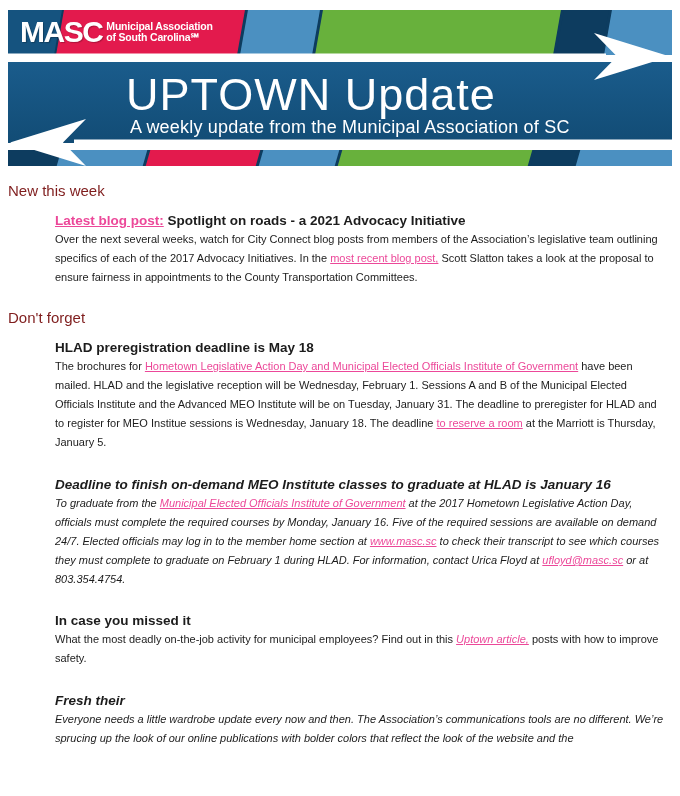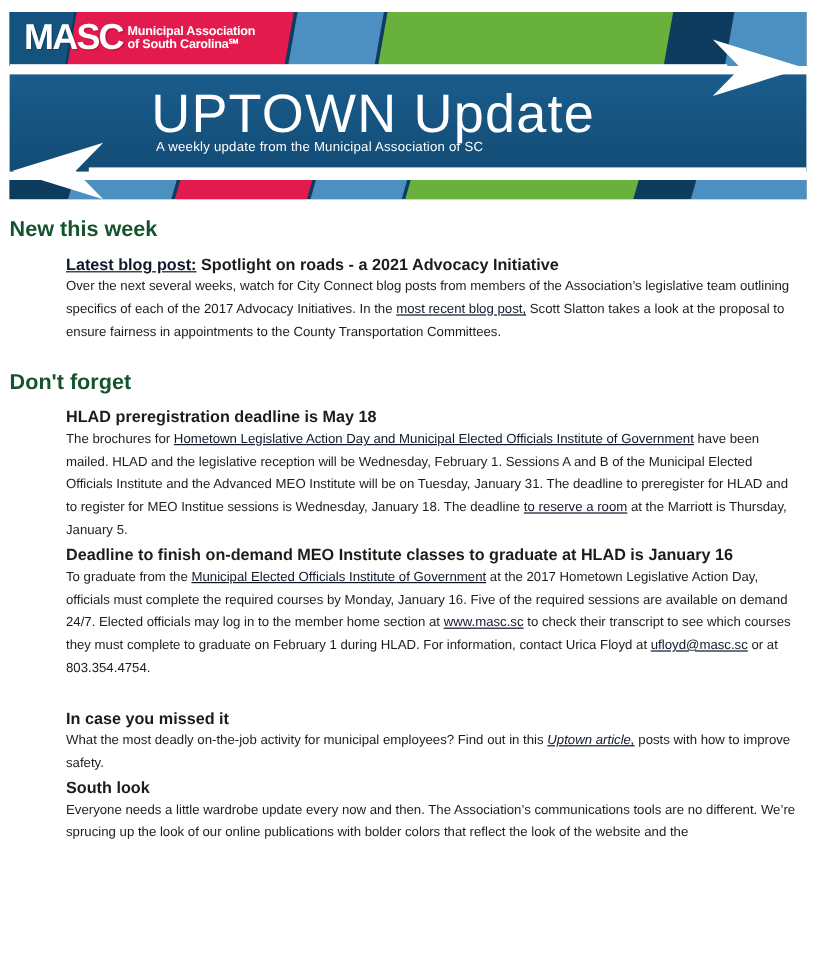--- a/index.html
+++ b/index.html
@@ -15,44 +15,44 @@
   .blk.first{margin-left:-10px;}
   .blk.last{flex:1 1 auto;margin-right:-10px;}
   .c-darkblue{background:#15537f;}
   .c-navy{background:#0d3c5f;}
   .c-lightblue{background:#4b90c1;}
   .c-green{background:#68b13c;}
   .c-red{background:#e31a4d;}
 
   .banner{margin-top:7px;height:81px;background:linear-gradient(#1a5c8c,#124c75);color:#ffffff;overflow:hidden;}
   .banner-title{font-size:45px;font-weight:400;letter-spacing:1px;padding:9px 0 0 118px;line-height:48px;white-space:nowrap;}
-  .banner-subtitle{font-size:11px;padding-left:122px;margin-top:-2px;letter-spacing:0.2px;}
+  .banner-subtitle{font-size:18px;padding-left:122px;margin-top:-2px;letter-spacing:0.2px;}
 
   .logo{position:absolute;top:10px;left:8px;height:45px;width:250px;}
   .logo-red{position:absolute;top:0;left:52px;width:180px;height:45px;background:#e31a4d;transform:skewX(-10deg);}
   .logo-text{position:absolute;top:6px;left:12px;display:flex;align-items:center;color:#ffffff;}
   .logo-acronym{font-size:30px;font-weight:bold;letter-spacing:-1.5px;line-height:32px;text-shadow:1px 1px 1px rgba(0,0,0,0.25);}
   .logo-name{margin-left:4px;font-size:10.5px;font-weight:bold;line-height:11.5px;letter-spacing:-0.2px;white-space:nowrap;}
 
   .arrow{position:absolute;left:8px;width:664px;height:50px;pointer-events:none;}
   .arrow svg{display:block;width:100%;height:100%;}
   .arrow-right{top:32px;}
   .arrow-left{top:118px;}
 
   
   .content{padding:0 10px 14px 8px;}
   .section{margin-top:0;}
-  .section-heading{color:#14532d;font-size:18px;font-weight:bold;margin:16px 0 0 0;line-height:18px;}
+  .section-heading{color:#7f1d1d;font-size:15px;font-weight:normal;margin:16px 0 0 0;line-height:18px;}
   .item{margin:11px 0 0 47px;max-width:610px;}
-  .item + .item{margin-top:1px;}
+  .item + .item{margin-top:23px;font-style:italic;}
   .item-title{margin:0;font-size:13.5px;font-weight:bold;line-height:19px;}
   .item-body{margin:0;font-size:11px;line-height:19px;}
   .section{margin-bottom:22px;}
 
-  .seg-link{color:#0f172a;text-decoration:underline;cursor:pointer;}
+  .seg-link{color:#ec4899;text-decoration:underline;cursor:pointer;}
   .seg-bold{font-weight:bold;}
   .seg-italic{font-style:italic;}
 </style>
 </head>
 <body>
 
 <div class="header">
 
   <div class="strip strip-top">
     <div class="blk first c-darkblue" style="width:60px"></div>
@@ -126,18 +126,18 @@
       <p class="item-body"><span>To graduate from the </span><a class="seg-link" href="#">Municipal Elected Officials Institute of Government</a><span> at the 2017 Hometown Legislative Action Day, officials must complete the required courses by Monday, January 16. Five of the required sessions are available on demand 24/7. Elected officials may log in to the member home section at </span><a class="seg-link" href="#">www.masc.sc</a><span> to check their transcript to see which courses they must complete to graduate on February 1 during HLAD. For information, contact Urica Floyd at </span><a class="seg-link" href="#">ufloyd@masc.sc</a><span> or at 803.354.4754.</span></p>
     </div>
   </div>
 
   <div class="section">
     <div class="item">
       <p class="item-title"><span class="seg-bold">In case you missed it</span></p>
       <p class="item-body"><span>What the most deadly on-the-job activity for municipal employees? Find out in this </span><a class="seg-link seg-italic" href="#">Uptown article,</a><span> posts with how to improve safety.</span></p>
     </div>
     <div class="item">
-      <p class="item-title"><span class="seg-bold">South look</span></p>
+      <p class="item-title"><span class="seg-bold">Fresh their</span></p>
       <p class="item-body"><span>Everyone needs a little wardrobe update every now and then. The Association’s communications tools are no different. We’re sprucing up the look of our online publications with bolder colors that reflect the look of the website and the </span></p>
     </div>
   </div>
 
 </div>
 
 </body></html>

